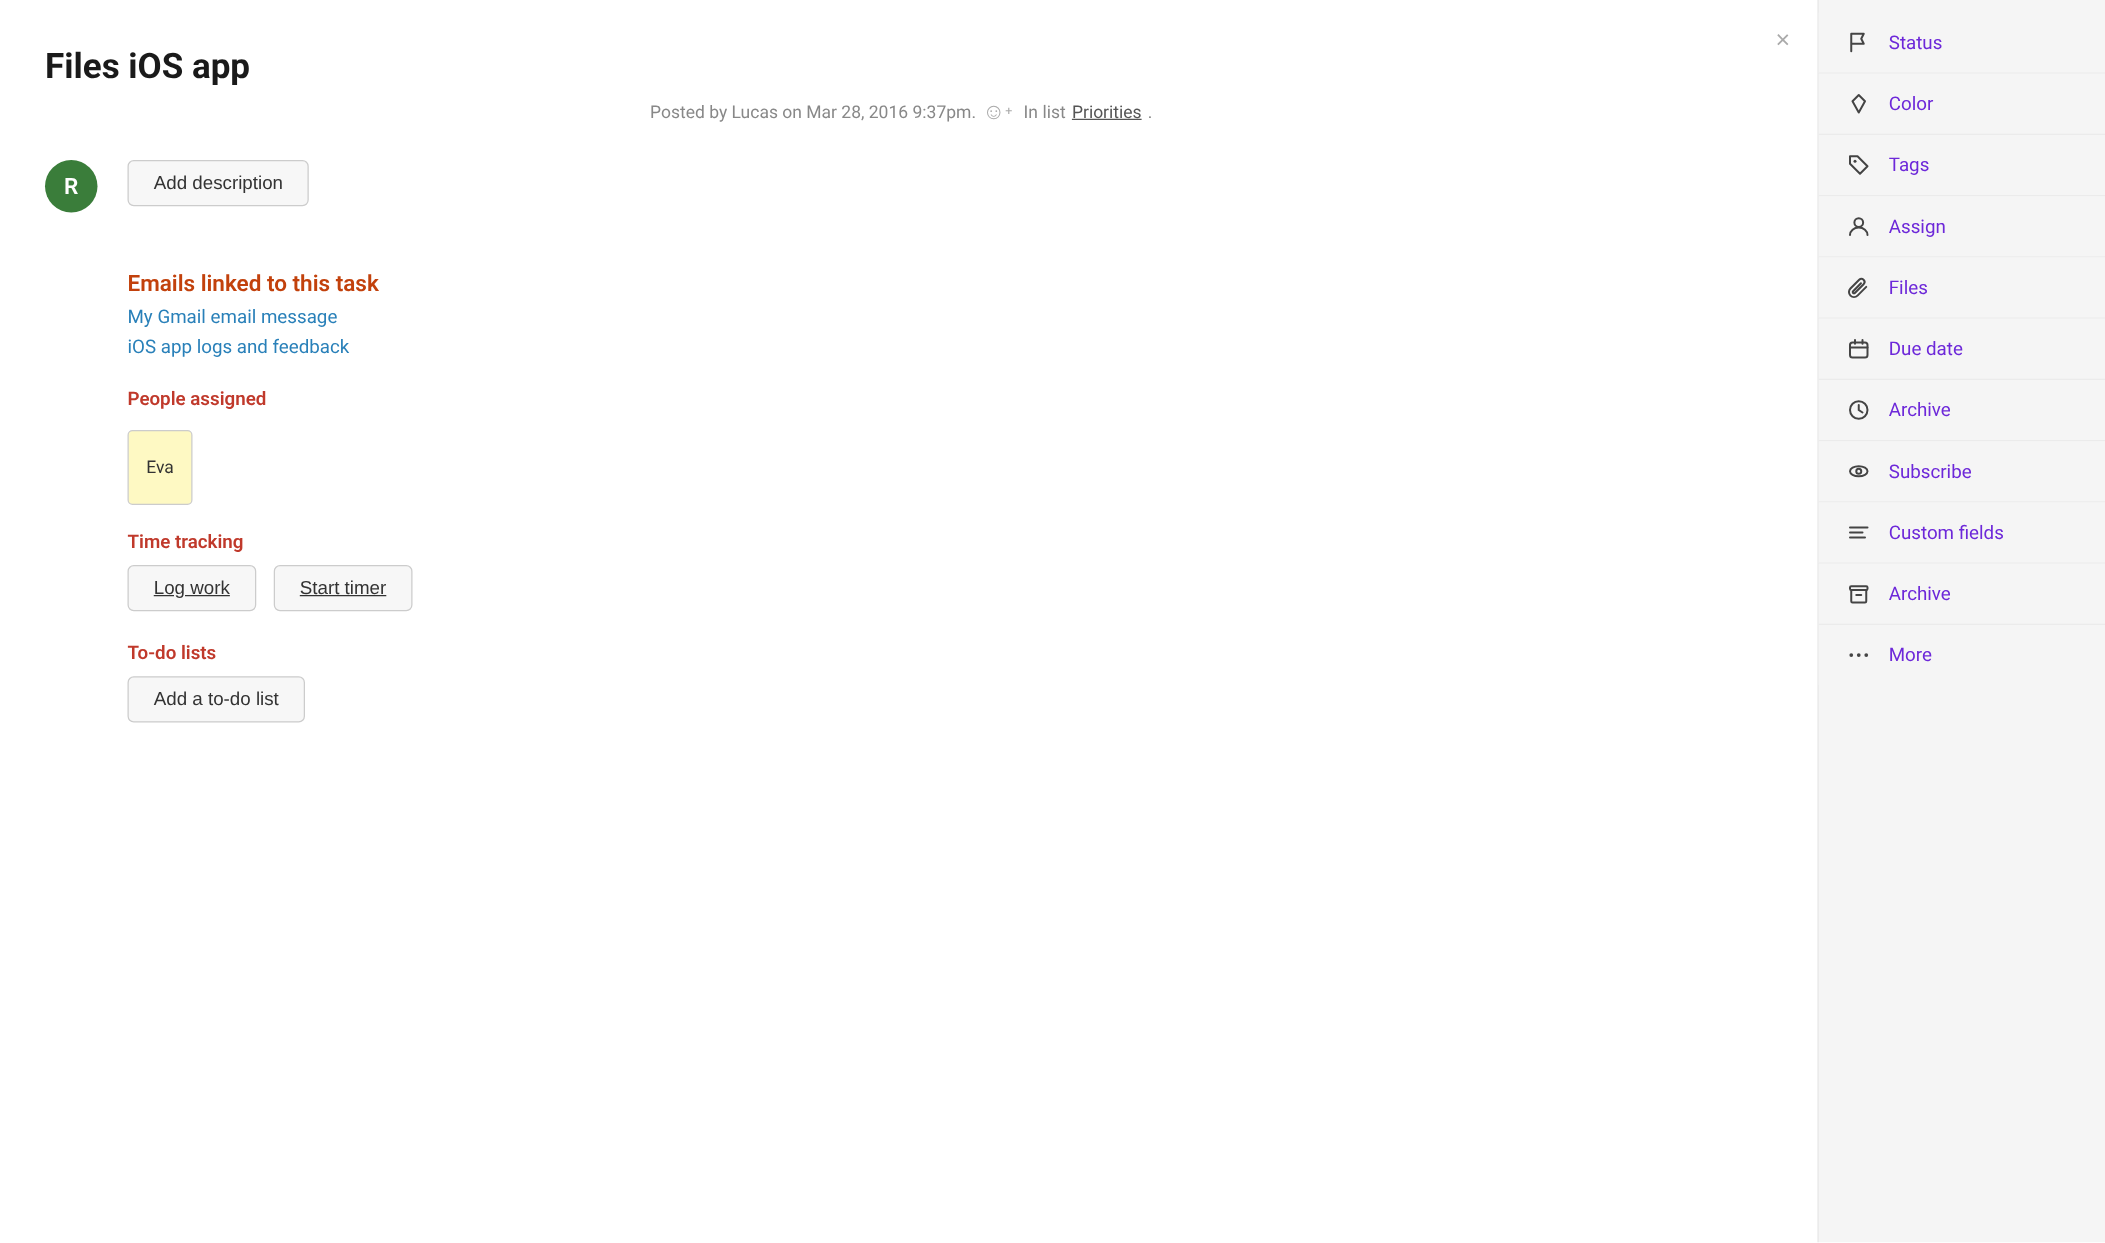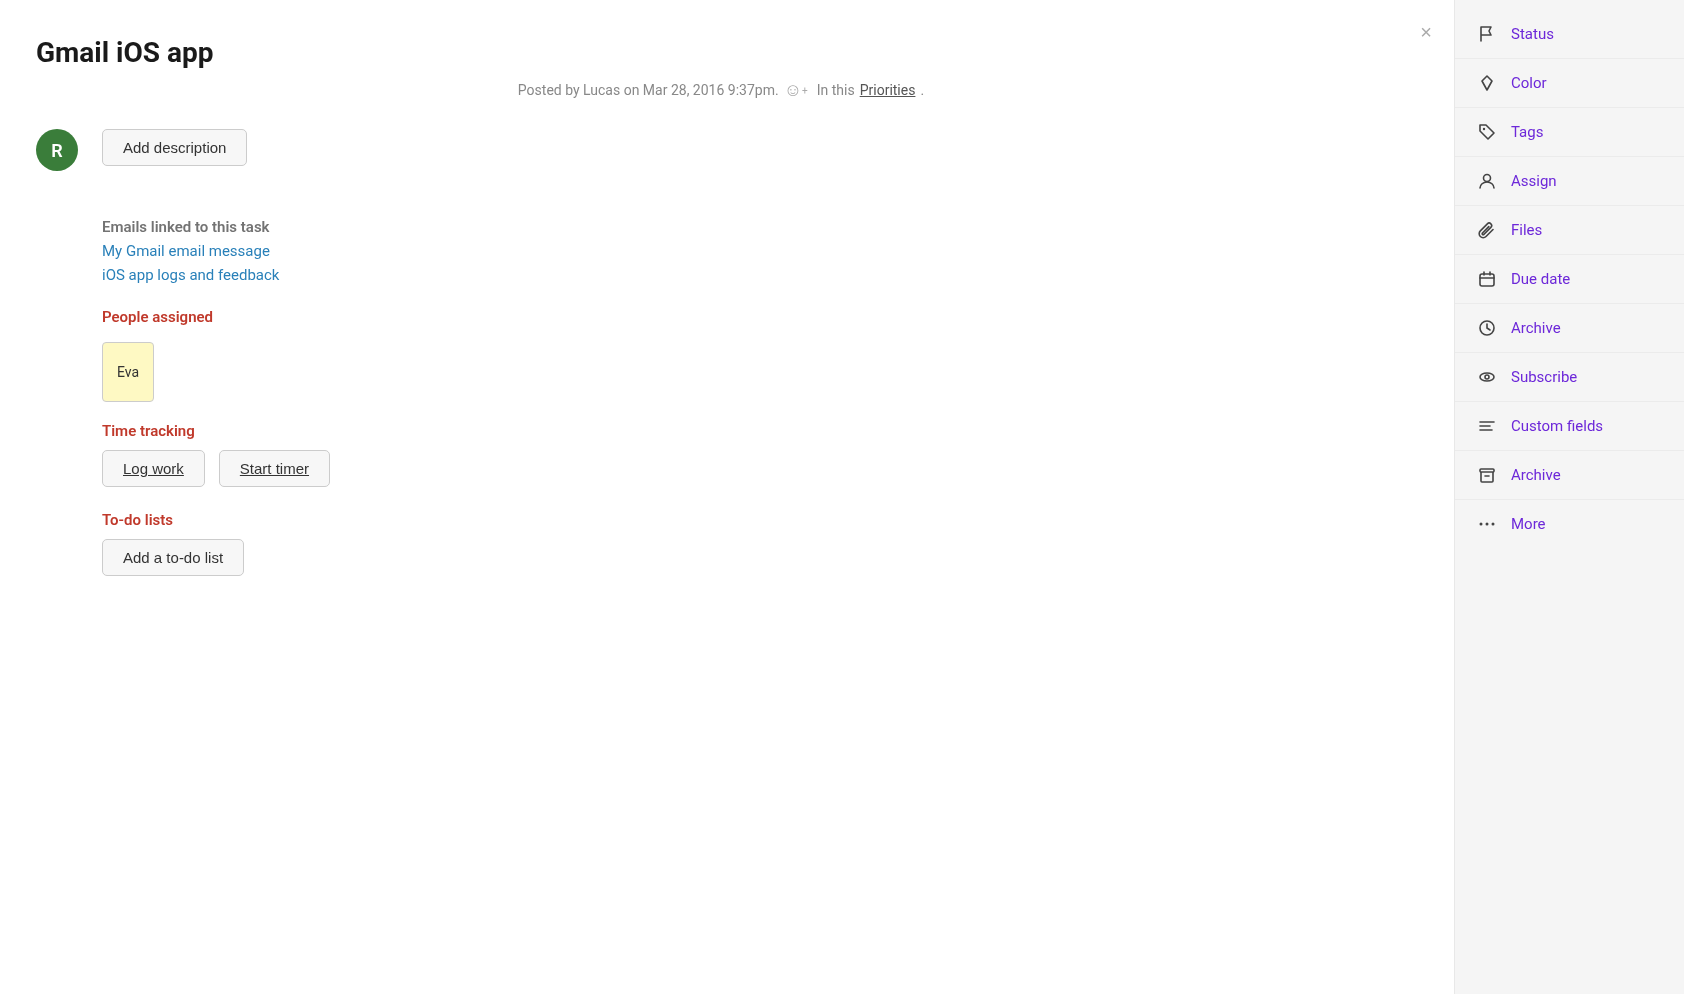--- a/index.html
+++ b/index.html
@@ -92,22 +92,22 @@
       margin-bottom: 32px;
     }
     .section-label {
       color: #c0392b;
       font-size: 15px;
       font-weight: 600;
       margin-bottom: 10px;
       margin-top: 20px;
     }
     .email-link-red {
-      color: #737373;
-      font-size: 15px;
+      color: #c2410c;
+      font-size: 18px;
       margin-bottom: 6px;
       cursor: pointer;
     }
     .email-link-blue {
       color: #2980b9;
       font-size: 15px;
       margin-bottom: 6px;
       cursor: pointer;
     }
     .email-links {
@@ -177,26 +177,26 @@
     }
   </style>
 </head>
 <body>
 
 <div class="page-container">
 
   <div class="main-content">
     <button class="close-btn">×</button>
 
-    <h1 class="task-title">Gmail iOS app</h1>
+    <h1 class="task-title">Files iOS app</h1>
 
     <div class="task-meta">
       <span>Posted by Lucas on Mar 28, 2016 9:37pm.</span>
       <span class="emoji-add">☺<sup style="font-size:10px;">+</sup></span>
-      <span>In this</span>
+      <span>In list</span>
       <a class="list-link">Priorities</a>
       <span>.</span>
     </div>
 
     <div class="content-area">
       <div class="avatar">R</div>
 
       <div class="task-body">
         <button class="add-description-btn">Add description</button>
 

